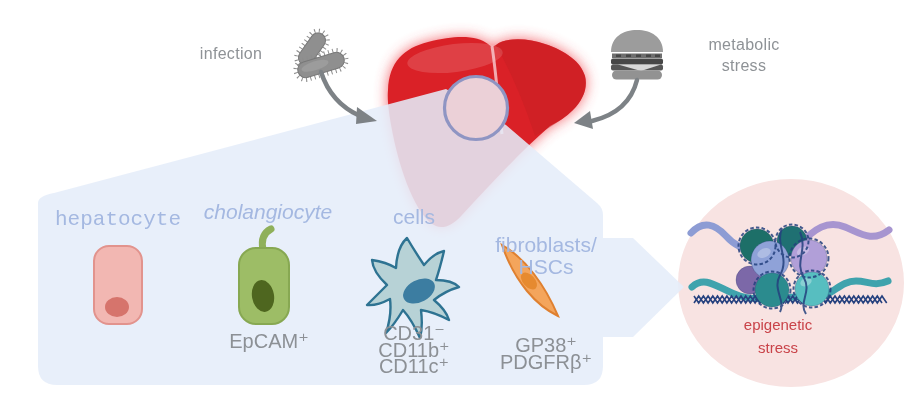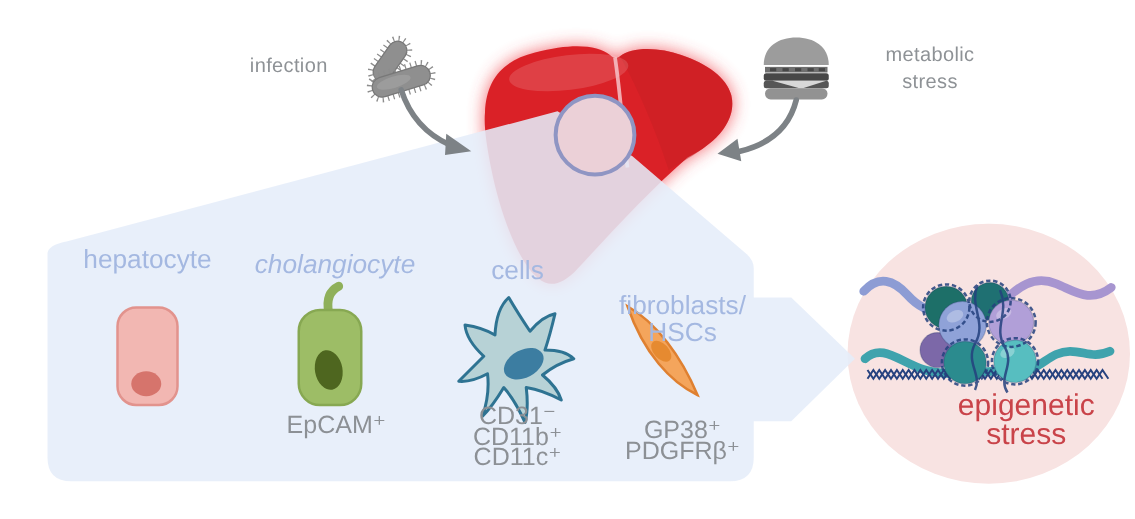--- a/index.html
+++ b/index.html
@@ -3,21 +3,21 @@
 <meta charset="utf-8">
 <style>
   html,body{margin:0;padding:0;background:#ffffff;}
   #stage{position:relative;width:908px;height:415px;background:#ffffff;overflow:hidden;
          font-family:"Liberation Sans","DejaVu Sans",sans-serif;}
   #scene{position:absolute;left:0;top:0;}
   .txt{position:absolute;transform:translate(-50%,-50%);text-align:center;white-space:nowrap;z-index:5;}
   .stressor{font-size:16px;color:#8e9296;line-height:21px;letter-spacing:.3px;}
   .celllabel{font-size:21px;color:#a4b8e1;line-height:22px;}
   .marker{font-size:20px;color:#8c9095;line-height:16.5px;}
-  .memory{font-size:24px;color:#c94349;line-height:23px;margin-left:43px;}
+  .memory{font-size:15px;color:#c94349;line-height:23px;}
 </style>
 </head>
 <body>
 
 <div id="stage">
 
 <svg id="scene" width="908" height="415" viewBox="0 0 908 415">
   <defs>
     <filter id="glow" x="-40%" y="-40%" width="180%" height="180%">
       <feGaussianBlur stdDeviation="7"></feGaussianBlur>
@@ -128,21 +128,21 @@
 
 <div class="txt stressor" style="left:231px;top:53px;">
   <div>infection</div>
 </div>
 
 <div class="txt stressor" style="left:744px;top:55px;">
   <div>metabolic</div>
   <div>stress</div>
 </div>
 
-<div class="txt celllabel" style="left:118px;top:208px;">
+<div class="txt celllabel" style="left:118px;top:220px;font-family:Liberation Mono, monospace;">
   <div>hepatocyte</div>
 </div>
 
 <div class="txt celllabel" style="left:268px;top:212px;font-style:italic;">
   <div>cholangiocyte</div>
 </div>
 
 <div class="txt celllabel" style="left:414px;top:217px;">
   <div>cells</div>
 </div>

